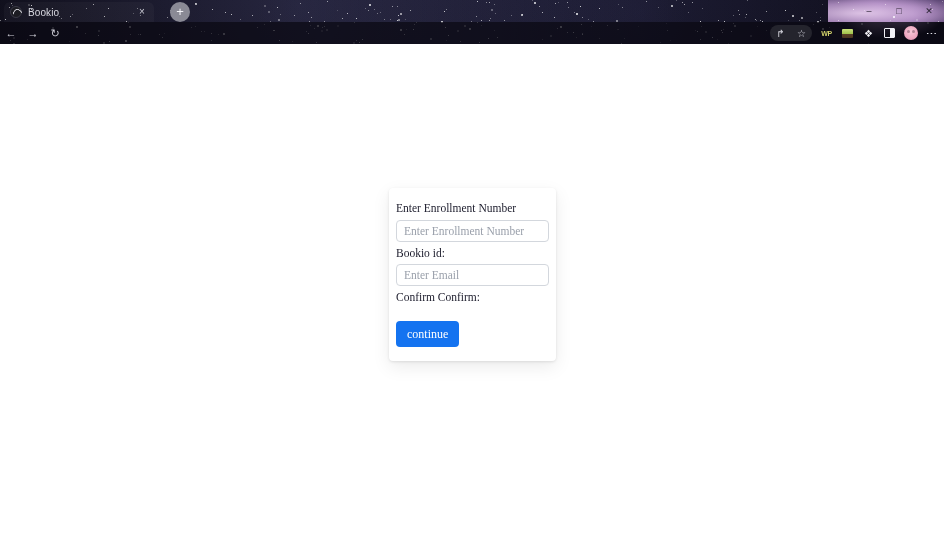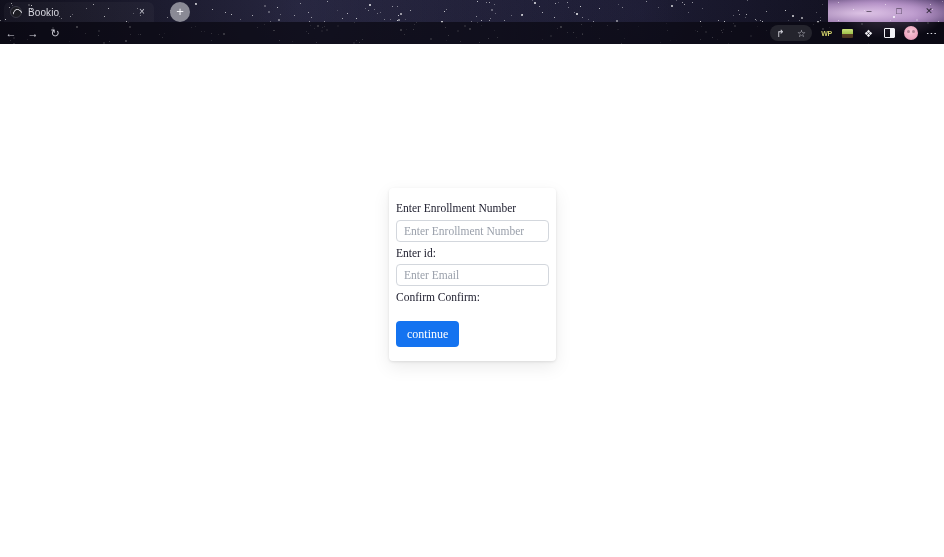--- a/index.html
+++ b/index.html
@@ -653,21 +653,21 @@
     </div>
   </div>
 
   <div id="page-viewport">
 
     <div id="signup-card">
 
       <label class="field-label">Enter Enrollment Number</label>
       <input class="text-input" type="text" placeholder="Enter Enrollment Number" style="">
 
-      <label class="field-label spaced">Enter id:</label>
+      <label class="field-label spaced">Bookio id:</label>
       <input class="text-input" type="text" placeholder="Enter Email" style="">
 
 
       <label class="field-label spaced">Confirm Confirm:</label>
 
       <button id="continue-button">continue</button>
     </div>
 
   </div>
 </div>

